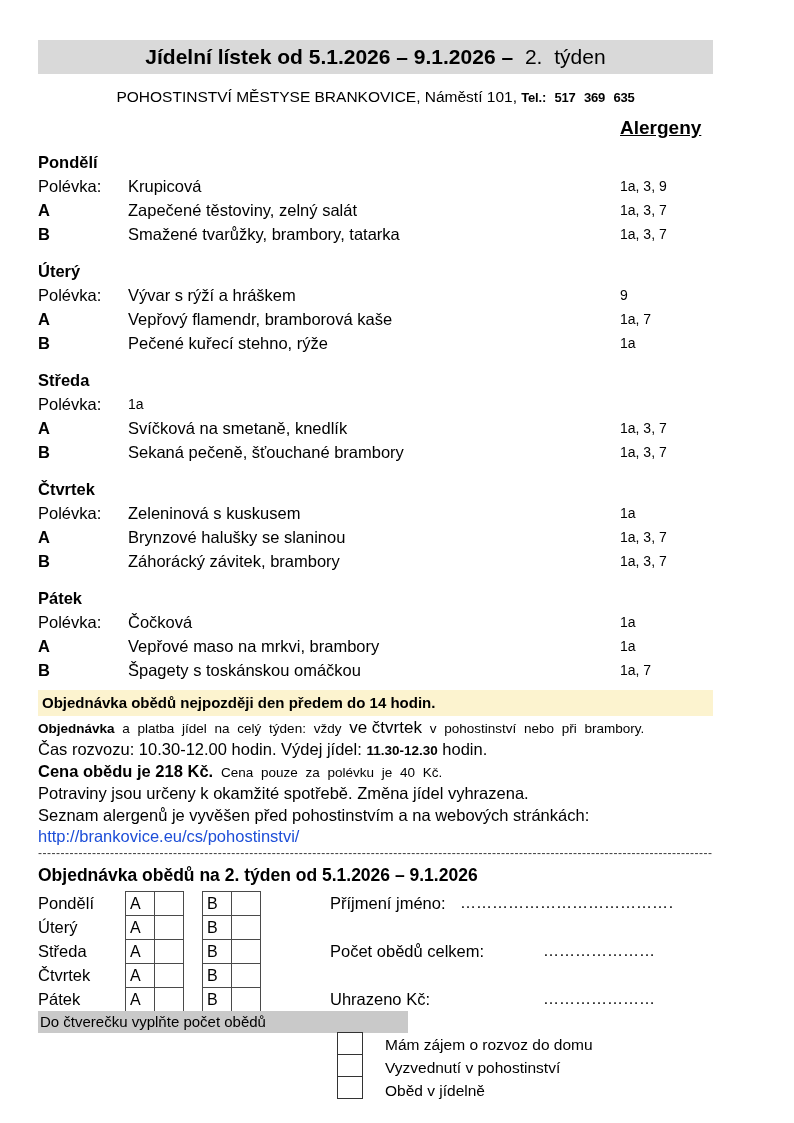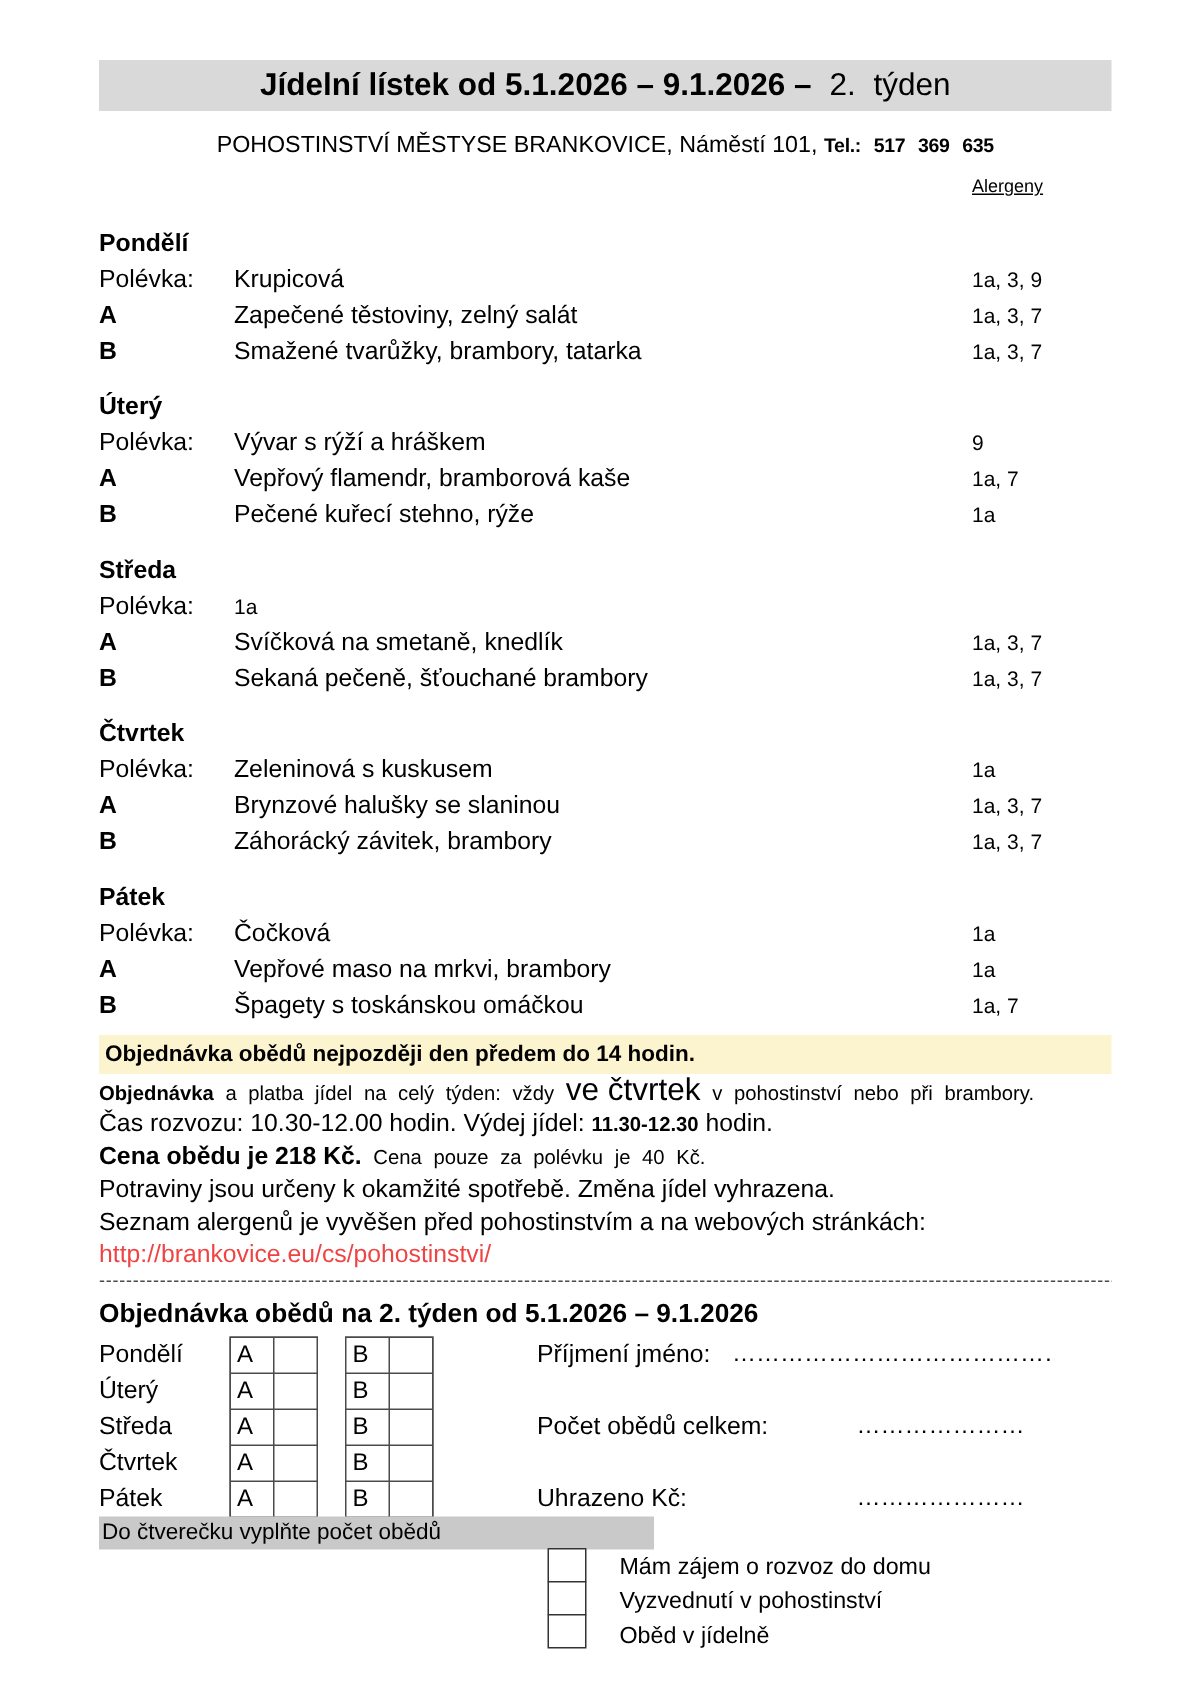--- a/index.html
+++ b/index.html
@@ -1,49 +1,49 @@
 <!DOCTYPE html>
 <html><head>
 <meta charset="utf-8">
 <style>
   * { margin:0; padding:0; box-sizing:border-box; }
   html,body { background:#ffffff; }
   .page {
     position:relative; width:794px; height:1123px; background:#ffffff;
     font-family:"Liberation Sans", sans-serif; color:#000; overflow:hidden;
   }
-  .content { position:absolute; left:38px; top:40px; width:675px;margin-left:28px; }
+  .content { position:absolute; left:38px; top:40px; width:675px; }
 
   
   .title-bar { background:#d9d9d9; height:34px; line-height:34px; text-align:center; font-size:21px; }
   .title-bold { font-weight:bold; }
   .title-week { font-weight:normal; word-spacing:6px; margin-left:6px; }
   .subtitle { margin-top:13px; text-align:center; font-size:15.5px; height:20px; line-height:20px; }
   .subtitle .phone { font-weight:bold; font-size:13px; word-spacing:5px; letter-spacing:-0.2px; }
   .allergens-row { position:relative; margin-top:10px; height:20px; }
-  .allergens-head { position:absolute; left:582px; font-size:12px; text-decoration:underline; }
+  .allergens-head { position:absolute; left:582px; font-size:19px; text-decoration:underline;font-weight:bold; }
 
   
   .day-section { margin-top:13px; }
   .day-name { font-weight:bold; font-size:16.5px; height:24px; line-height:24px; }
   .menu-row { display:flex; height:24px; line-height:24px; font-size:16.5px; }
   .row-label { width:90px; flex:0 0 90px; }
   .row-label.ab { font-weight:bold; }
   .row-dish { flex:1; white-space:nowrap; }
   .row-allerg { flex:0 0 93px; width:93px; font-size:14px; }
 
   
   .banner { margin-top:8px; background:#fcf3cf; padding:3px 4px; font-weight:bold; font-size:15px; line-height:20px; }
   .info-line { height:22px; line-height:22px; font-size:16.5px; white-space:nowrap; }
   .sm  { font-size:13.5px; word-spacing:4px; }
   .smb { font-size:13.5px; word-spacing:4px; font-weight:bold; }
-  .big { font-size:21px; }
+  .big { font-size:17px; }
   .b   { font-weight:bold; }
   .link-line { height:20px; line-height:20px; }
-  .doc-link { color:#ef4444; font-size:16.5px; text-decoration:none; }
+  .doc-link { color:#1d4ed8; font-size:16.5px; text-decoration:none; }
   .separator { height:14px; line-height:14px; font-size:12px; letter-spacing:0.5px; white-space:nowrap; overflow:hidden; color:#3c3c3c; }
 
   
   .heading2 { margin-top:3px; font-weight:bold; font-size:17.5px; height:24px; line-height:24px; }
   .form-area { position:relative; margin-top:2px; height:230px; }
   .form-days { position:absolute; left:0; top:2px; }
   .form-day { height:24px; line-height:24px; font-size:16.5px; }
   .abgrid { position:absolute; top:2px; display:grid; grid-template-columns:28px 28px; grid-auto-rows:23px; gap:1px; background:#4a4a4a; border:1px solid #4a4a4a; }
   .abgrid.ga { left:87px; }
   .abgrid.gb { left:164px; }

